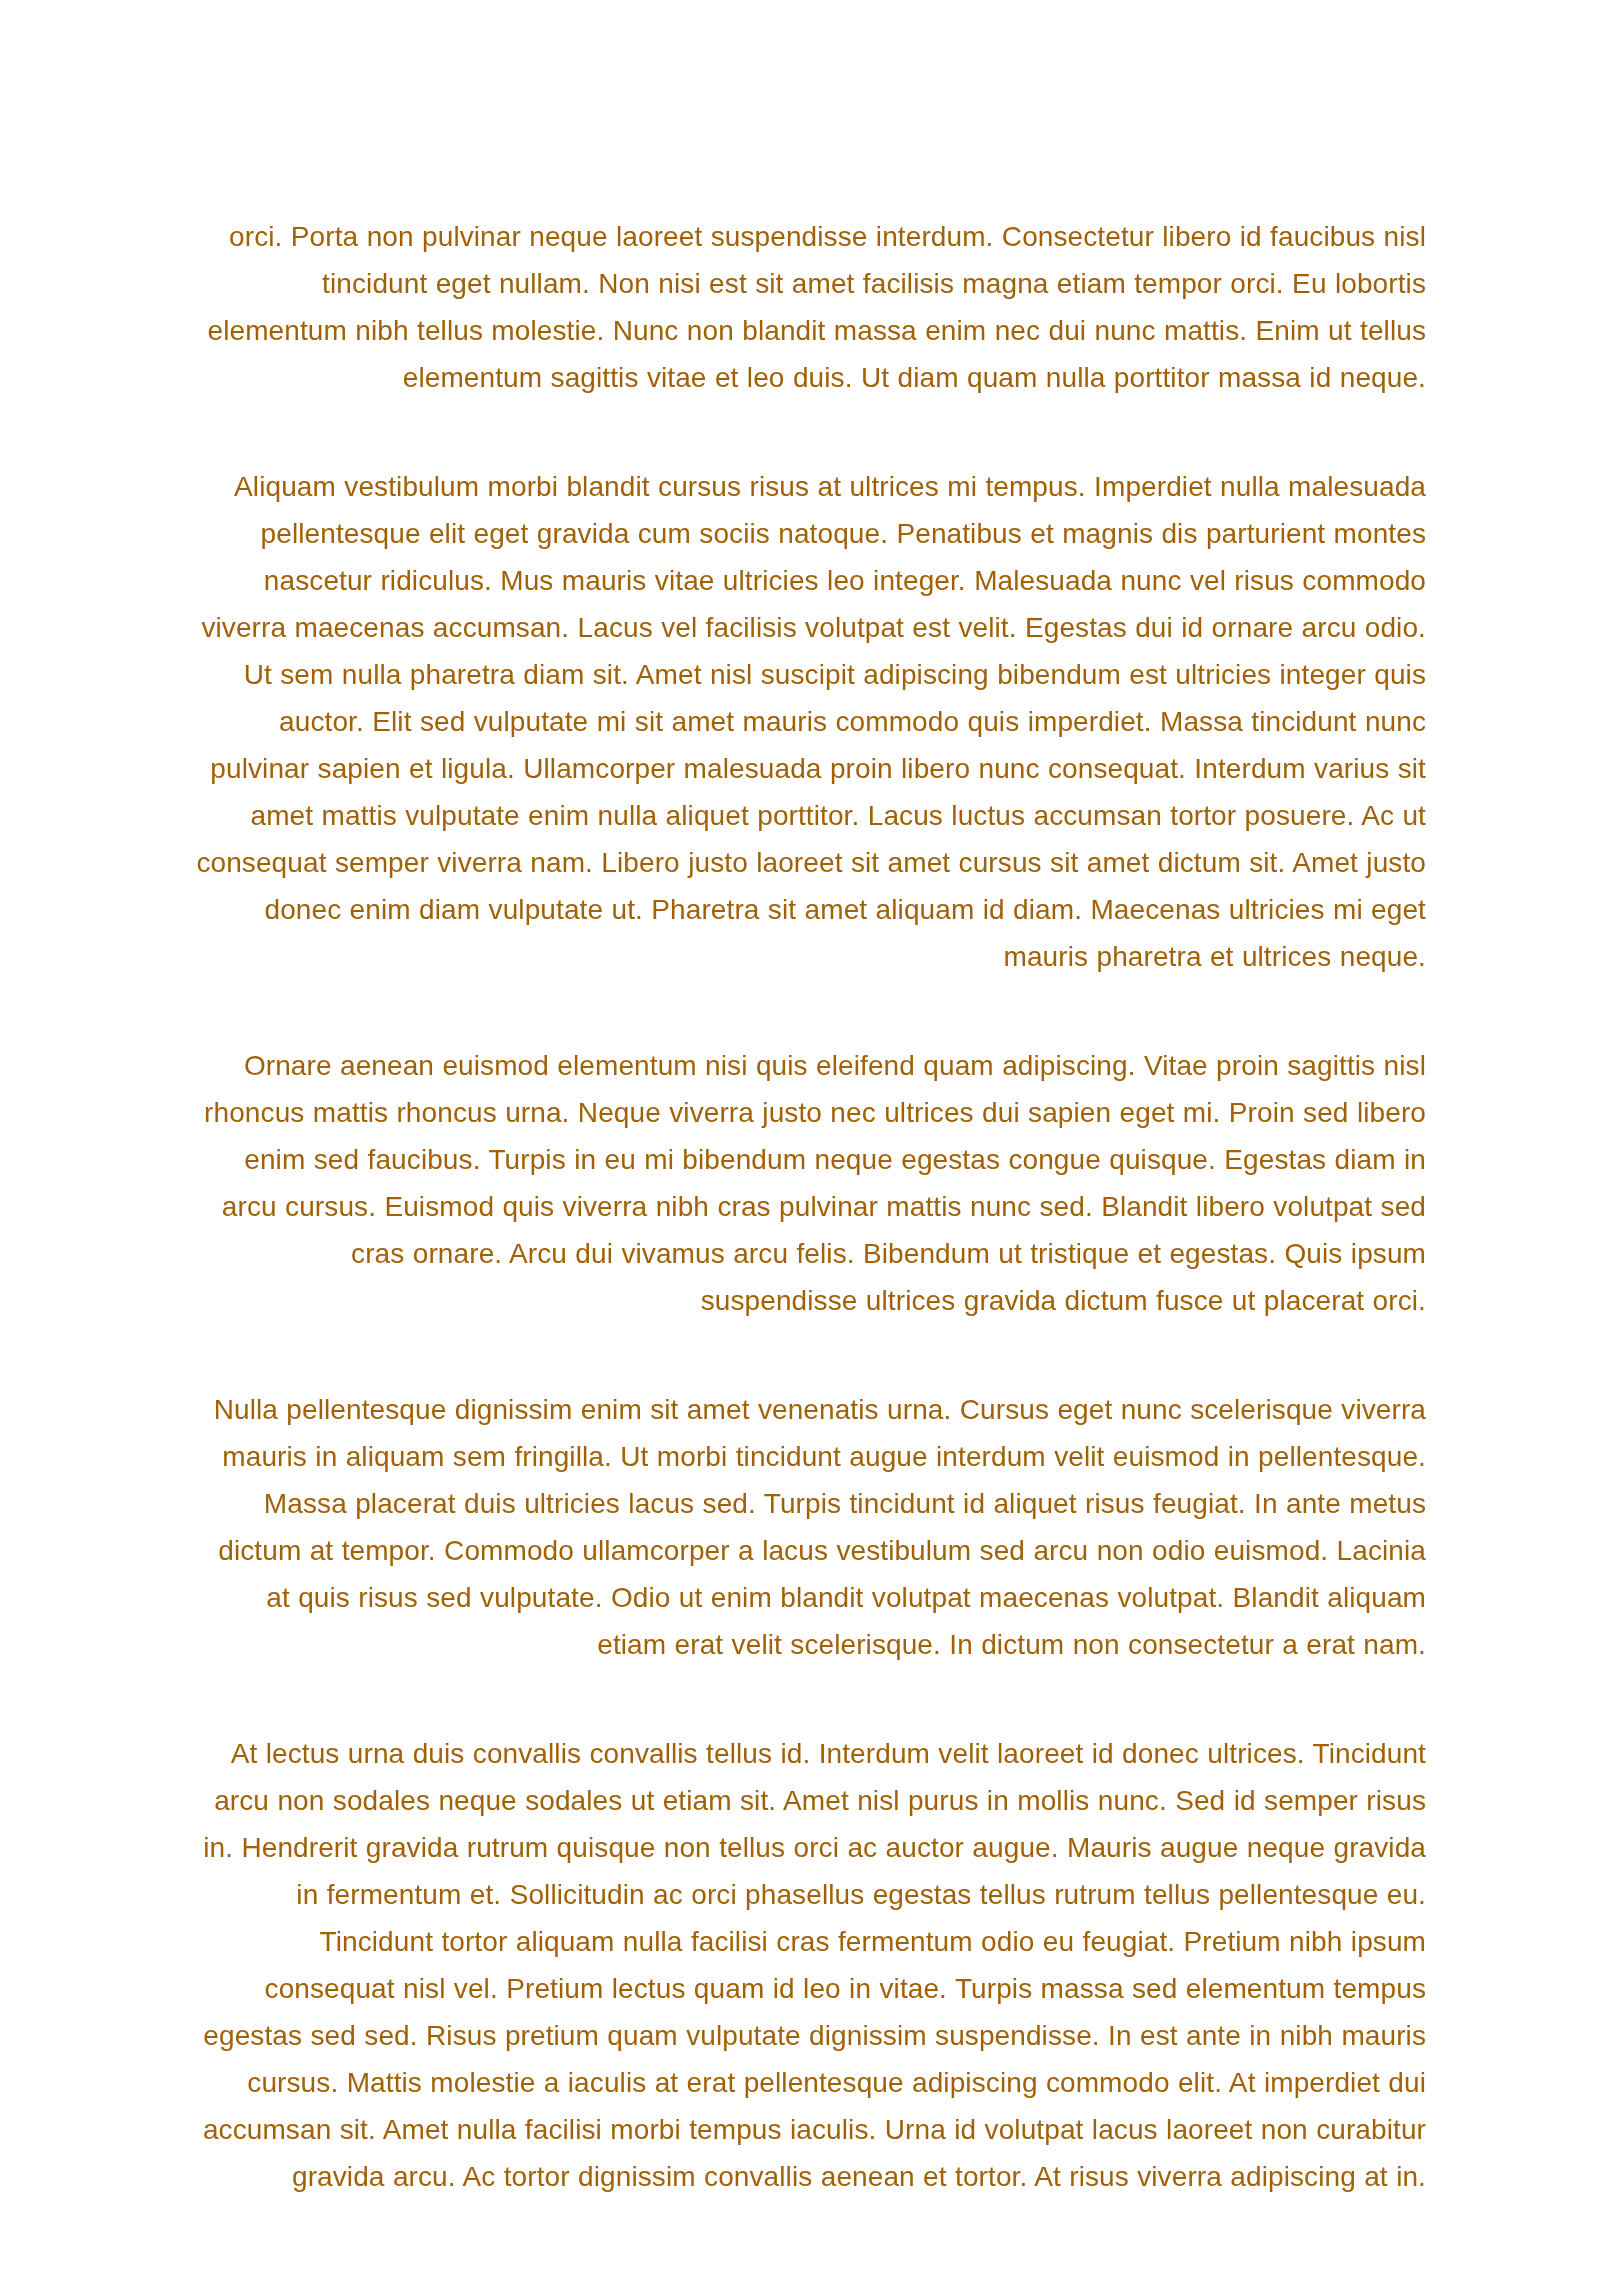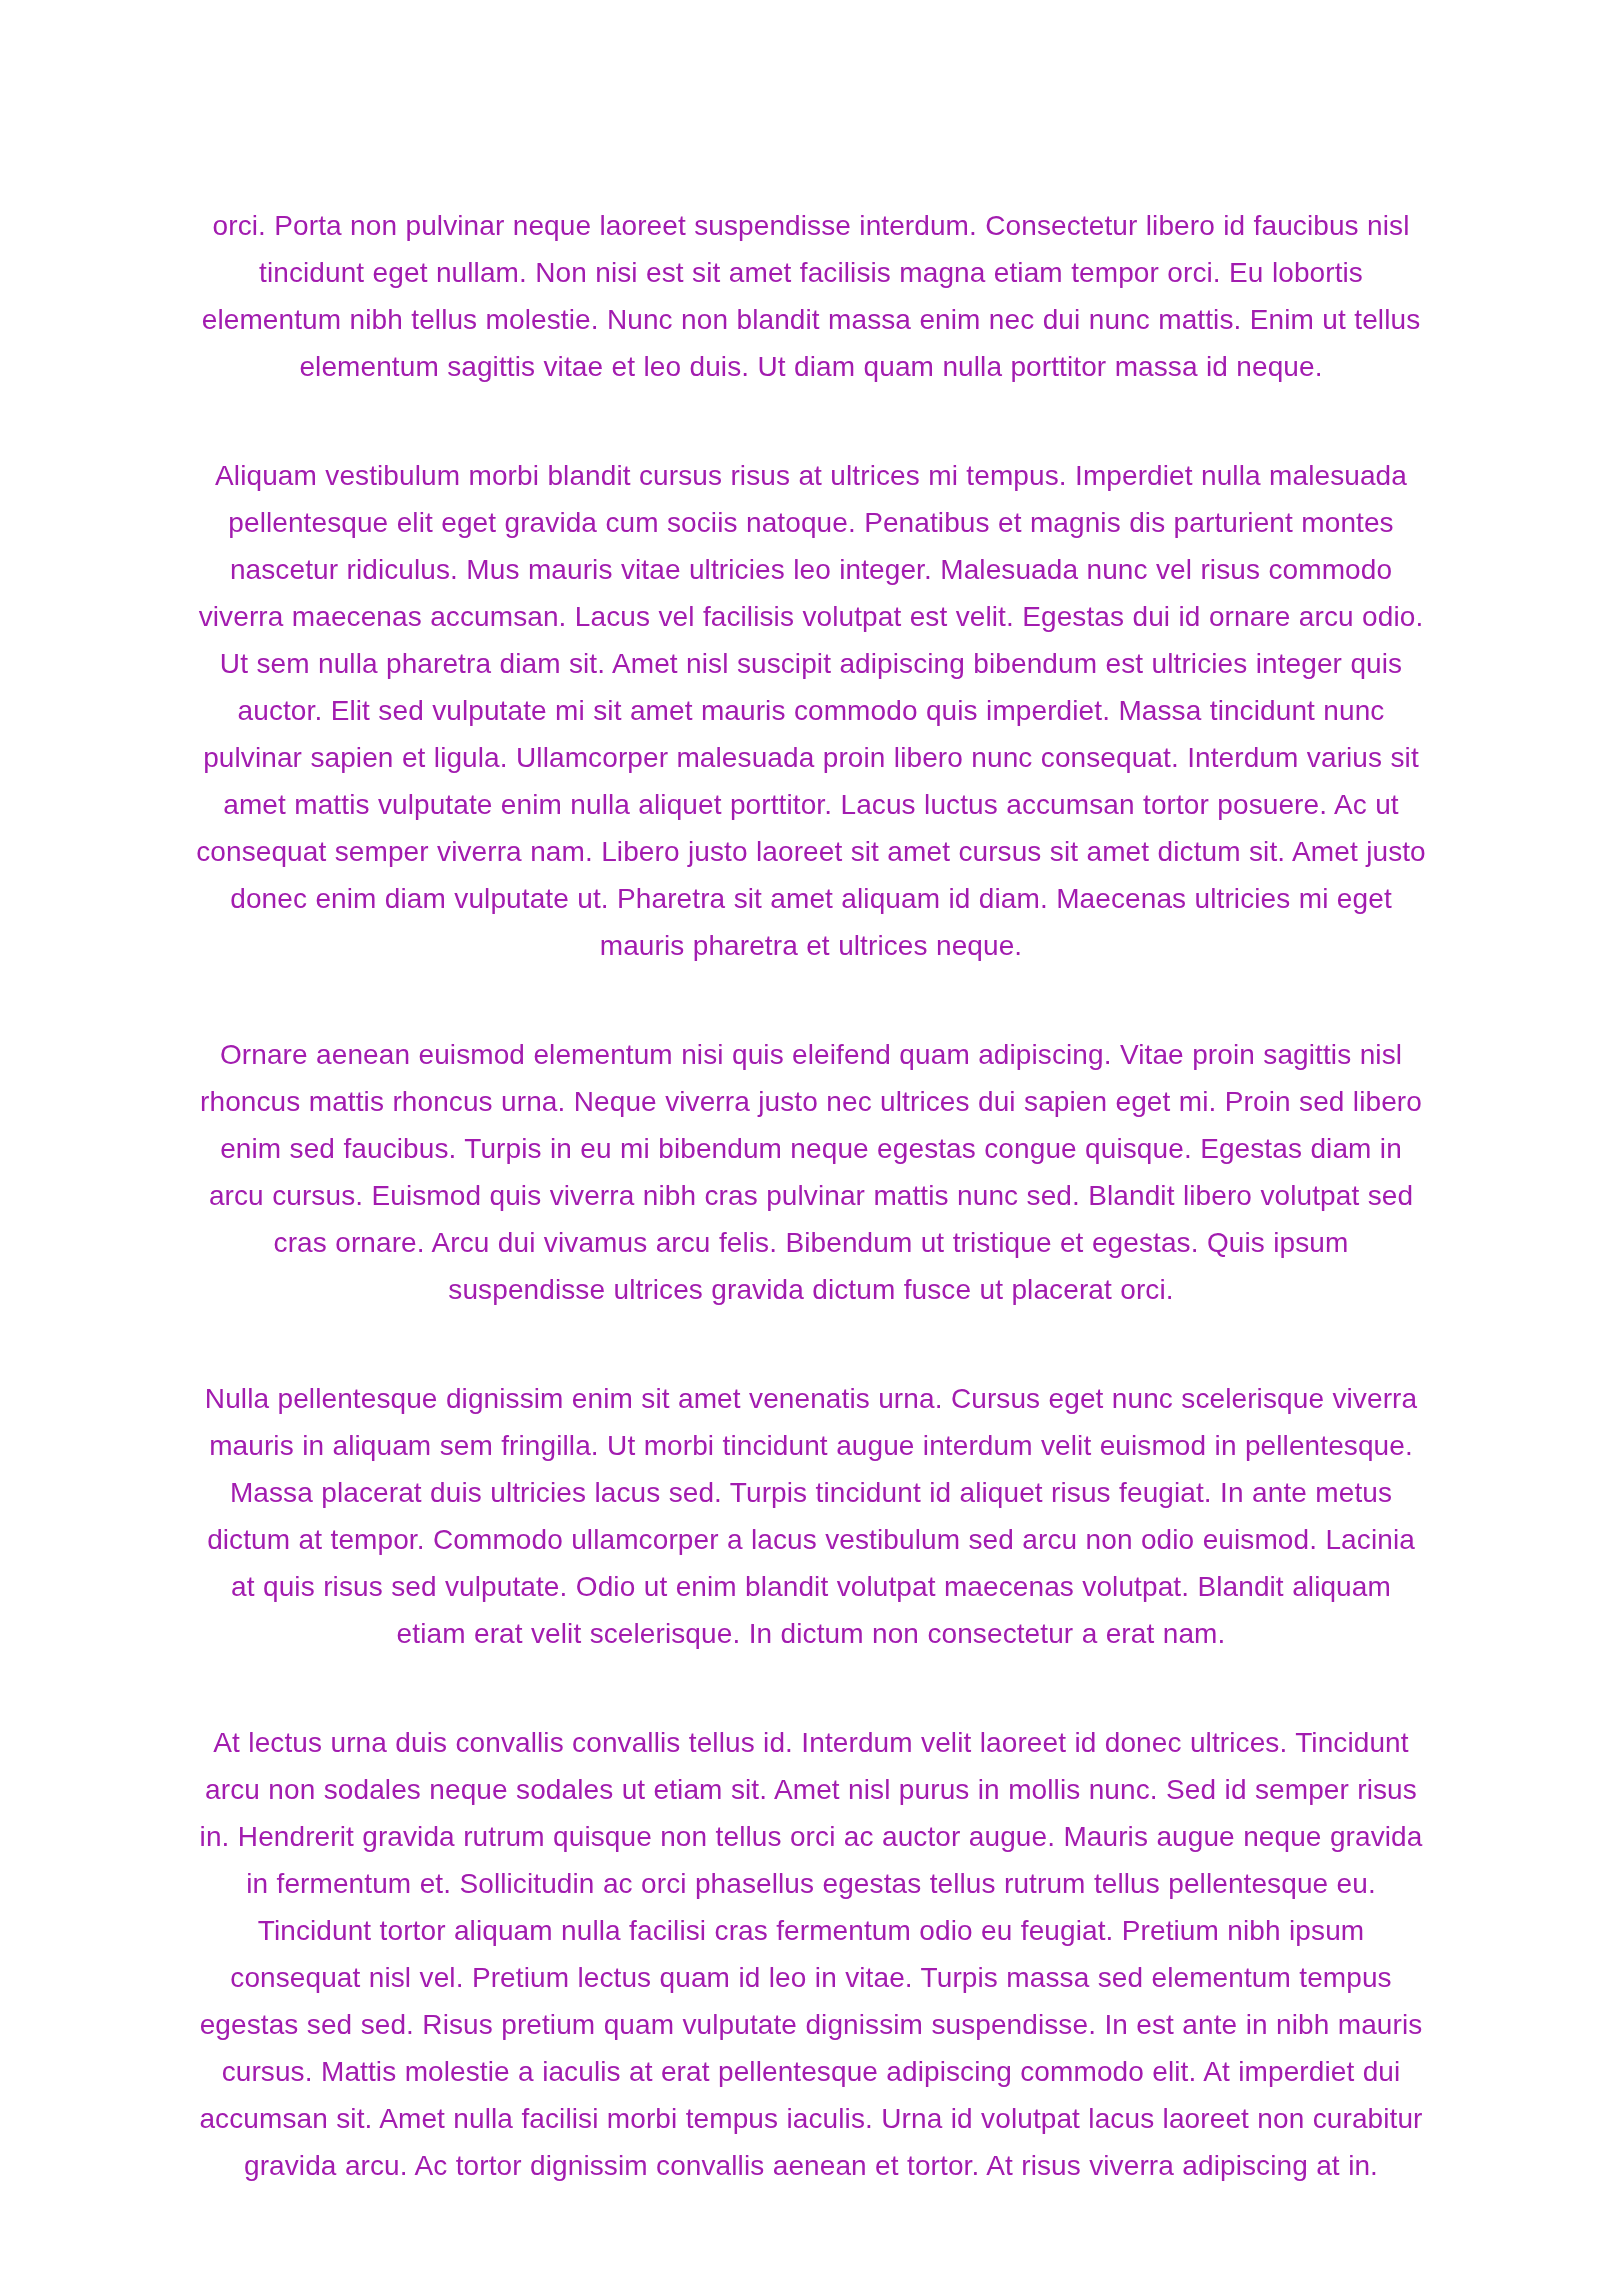--- a/index.html
+++ b/index.html
@@ -22,25 +22,25 @@
       left: 0;
       width: 1621px;
       height: 2293px;
       background: #ffffff;
       padding: 198px 195px 0 196px;
     }
 
     .doc-body p {
       font-size: 28px;
       line-height: 47px;
-      color: #a21caf;
+      color: #a16207;
       letter-spacing: 0.1px;
       word-spacing: 0.5px;
-      text-align: center;
-      margin: 4px 0 62px 0;
+      text-align: right;
+      margin: 15px 0 62px 0;
       max-width: 1231px;
     }
   </style>
 </head>
 <body>
 
 <div class="page">
   <div class="doc-body">
     <p>orci. Porta non pulvinar neque laoreet suspendisse interdum. Consectetur libero id faucibus nisl tincidunt eget nullam. Non nisi est sit amet facilisis magna etiam tempor orci. Eu lobortis elementum nibh tellus molestie. Nunc non blandit massa enim nec dui nunc mattis. Enim ut tellus elementum sagittis vitae et leo duis. Ut diam quam nulla porttitor massa id neque.</p>
     <p>Aliquam vestibulum morbi blandit cursus risus at ultrices mi tempus. Imperdiet nulla malesuada pellentesque elit eget gravida cum sociis natoque. Penatibus et magnis dis parturient montes nascetur ridiculus. Mus mauris vitae ultricies leo integer. Malesuada nunc vel risus commodo viverra maecenas accumsan. Lacus vel facilisis volutpat est velit. Egestas dui id ornare arcu odio. Ut sem nulla pharetra diam sit. Amet nisl suscipit adipiscing bibendum est ultricies integer quis auctor. Elit sed vulputate mi sit amet mauris commodo quis imperdiet. Massa tincidunt nunc pulvinar sapien et ligula. Ullamcorper malesuada proin libero nunc consequat. Interdum varius sit amet mattis vulputate enim nulla aliquet porttitor. Lacus luctus accumsan tortor posuere. Ac ut consequat semper viverra nam. Libero justo laoreet sit amet cursus sit amet dictum sit. Amet justo donec enim diam vulputate ut. Pharetra sit amet aliquam id diam. Maecenas ultricies mi eget mauris pharetra et ultrices neque.</p>

